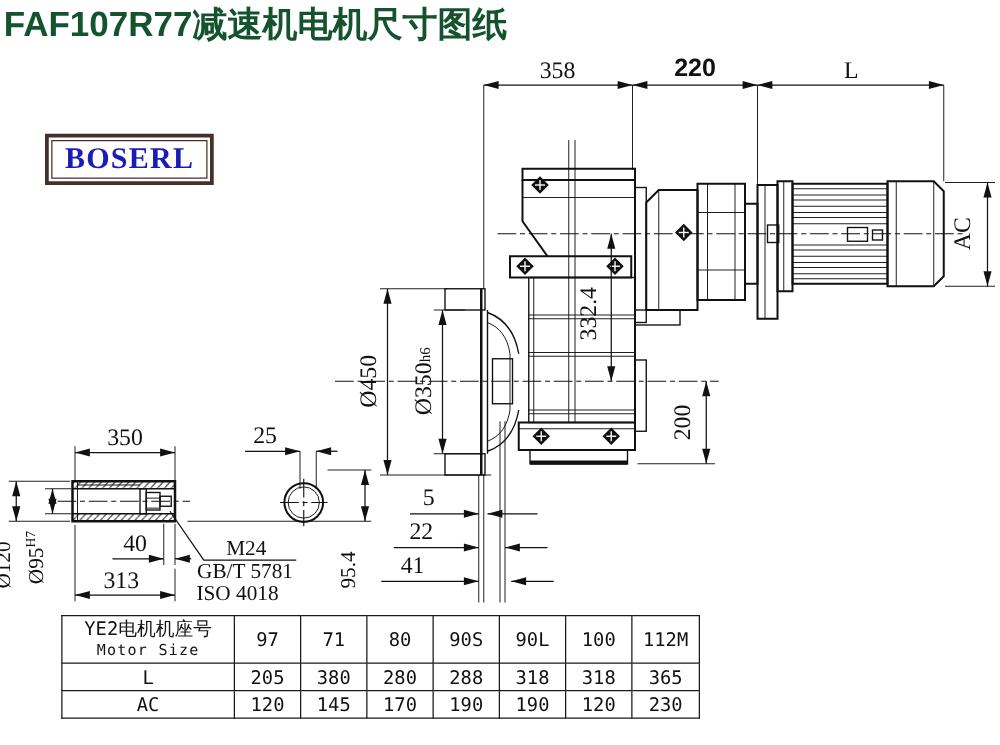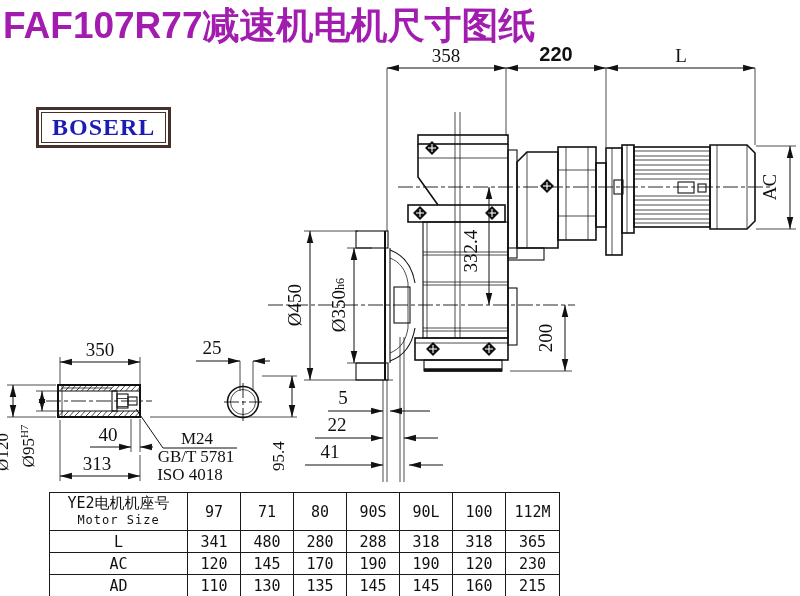--- a/index.html
+++ b/index.html
@@ -1,19 +1,19 @@
 <!DOCTYPE html>
 <html><head>
 <meta charset="utf-8">
 <style>
   html,body{margin:0;padding:0;background:#fff;}
   .canvas{position:relative;width:800px;height:596px;background:#fff;overflow:hidden;
           font-family:"Liberation Sans",sans-serif;color:#111;}
-  .title{position:absolute;left:3px;top:1px;font-weight:bold;font-size:37px;letter-spacing:0px;
-         font-family:"Liberation Sans",sans-serif;color:#a21caf;white-space:nowrap;}
+  .title{position:absolute;left:3px;top:1px;font-weight:bold;font-size:28px;letter-spacing:0px;
+         font-family:"Liberation Sans",sans-serif;color:#14532d;white-space:nowrap;}
   .logo{position:absolute;left:36px;top:107px;border:3px solid #46302a;background:#fff;padding:2px;}
   .logo-inner{border:1px solid #46302a;padding:1px 10px;}
   .logo-text{font-family:"Liberation Serif",serif;font-weight:bold;font-size:24px;color:#1b1bb5;letter-spacing:1px;}
   svg{position:absolute;left:0;top:0;}
   svg text{fill:#111;font-family:"Liberation Serif",serif;font-size:19px;}
   svg text.sm{font-size:17px;}
   svg text.bold{font-family:"Liberation Sans",sans-serif;font-weight:bold;font-size:20px;}
   .o2{stroke:#111;stroke-width:2;fill:none;}
   .o16{stroke:#111;stroke-width:1.6;fill:none;}
   .o1{stroke:#111;stroke-width:1.1;fill:none;}
@@ -280,44 +280,34 @@
       <td>97</td>
       <td>71</td>
       <td>80</td>
       <td>90S</td>
       <td>90L</td>
       <td>100</td>
       <td>112M</td>
     </tr>
     <tr>
       <td>L</td>
-      <td>341</td>
-      <td>480</td>
+      <td>205</td>
+      <td>380</td>
       <td>280</td>
       <td>288</td>
       <td>318</td>
       <td>318</td>
       <td>365</td>
     </tr>
     <tr>
       <td>AC</td>
       <td>120</td>
       <td>145</td>
       <td>170</td>
       <td>190</td>
       <td>190</td>
       <td>120</td>
       <td>230</td>
     </tr>
-    <tr>
-      <td>AD</td>
-      <td>110</td>
-      <td>130</td>
-      <td>135</td>
-      <td>145</td>
-      <td>145</td>
-      <td>160</td>
-      <td>215</td>
-    </tr>
   </tbody>
     </table>
 
 </div>
 
 </body></html>

